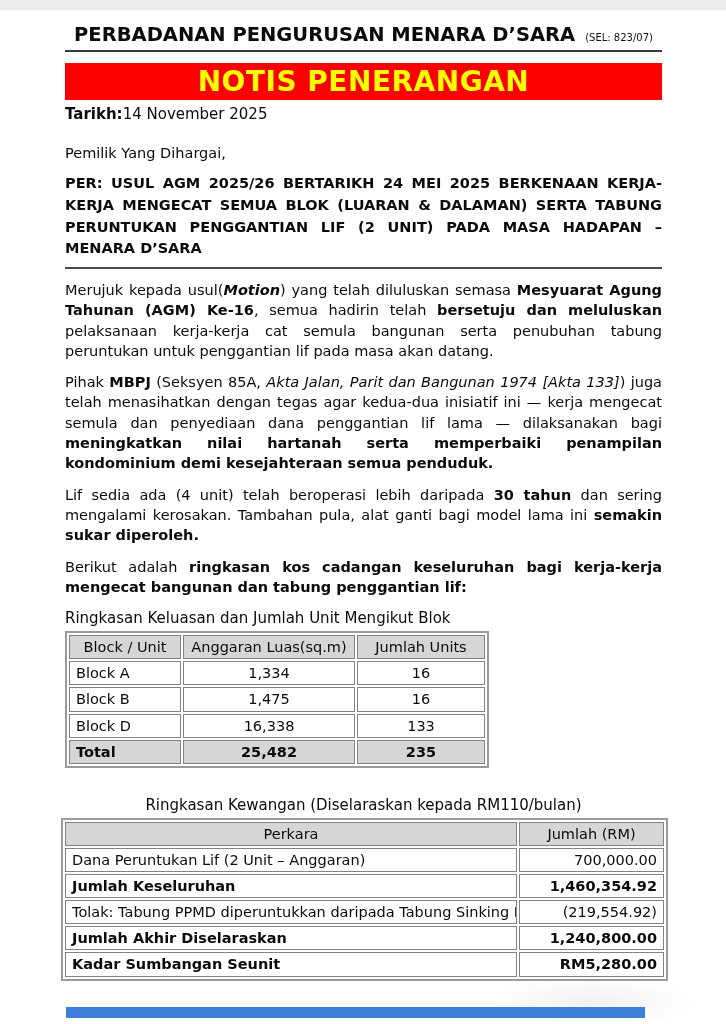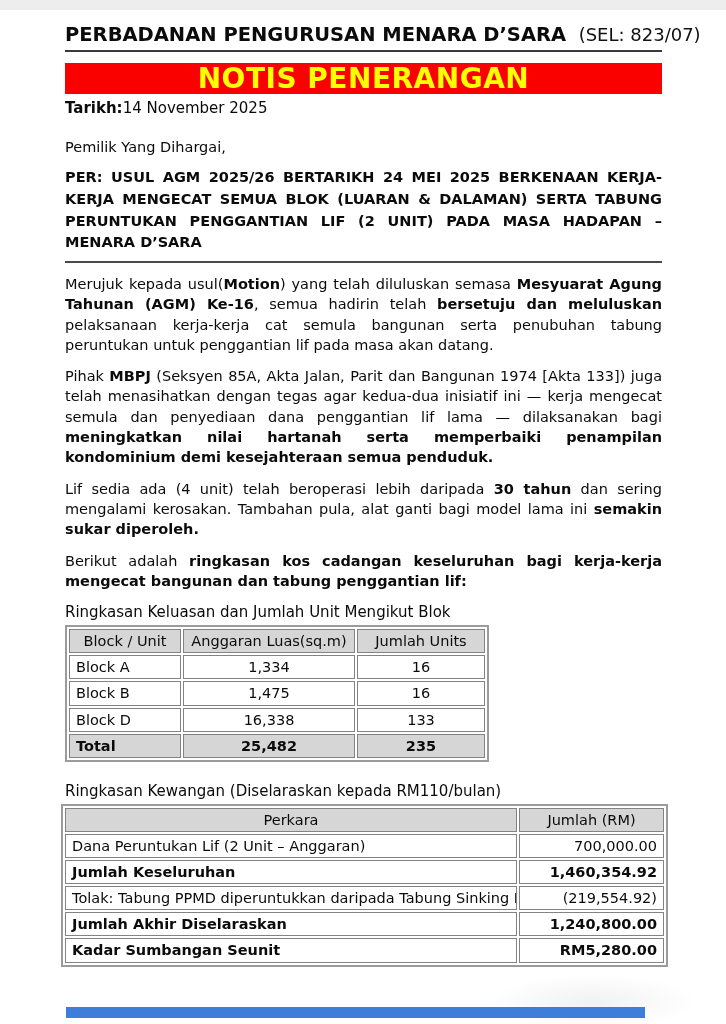--- a/index.html
+++ b/index.html
@@ -15,26 +15,26 @@
   .content { padding: 13px 64px 0 65px; }
 
   .org-title {
     text-align: center;
     font-weight: bold;
     font-size: 19.5px;
     padding-bottom: 4px;
     border-bottom: 2px solid #3a3a3a;
     white-space: nowrap;
   }
-  .org-reg { font-weight: normal; font-size: 18px; color: #111; }
+  .org-reg { font-weight: normal; font-size: 10px; color: #111; }
 
   .banner {
     margin-top: 11px;
     background: var(--banner_bg, #fa0100);
-    height: 31px;
+    height: 37px;
     display: flex; align-items: center; justify-content: center;
   }
   .banner-text {
     color: var(--banner_text, #ffff00);
     font-weight: bold;
     font-size: 28px;
     letter-spacing: 0.5px;
   }
 
   .date-line { margin: 5px 0 0; font-size: 15px; }
@@ -50,24 +50,24 @@
     padding-bottom: 7px;
     border-bottom: 2px solid #4a4a4a;
   }
 
   .para {
     margin: 11px 0 0;
     font-size: 14.5px;
     text-align: justify;
     line-height: 1.4;
   }
-  .it { }
+  .it { font-style: italic; }
 
   .tbl-title { margin: 12px 0 4px; font-size: 15px; font-weight: normal; }
-  .tbl-title.second { margin-top: 20px; }
+  .tbl-title.second { margin-top: 28px; text-align: center; }
 
   table {
     border-collapse: separate;
     border-spacing: 2px;
     background: #fff;
     border: 2px solid #9b9b9b;
     table-layout: fixed;
   }
   td, th {
     border: 1px solid #838383;

